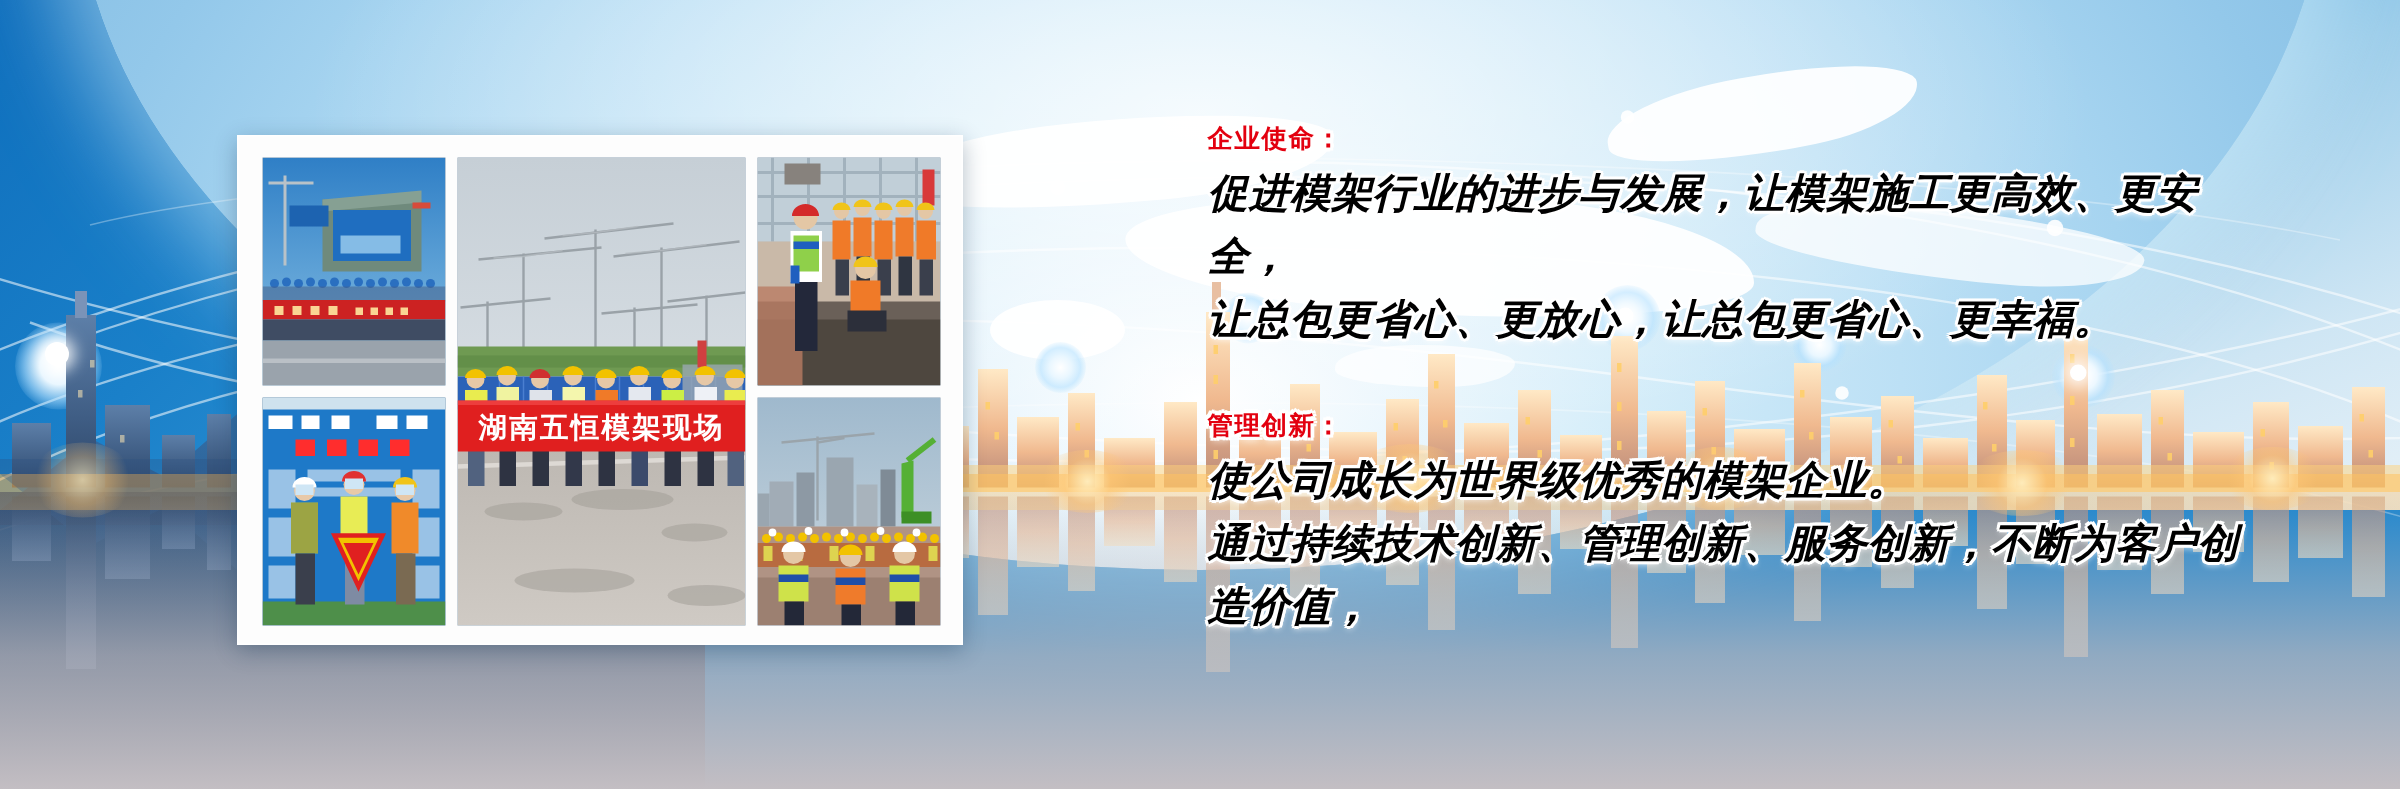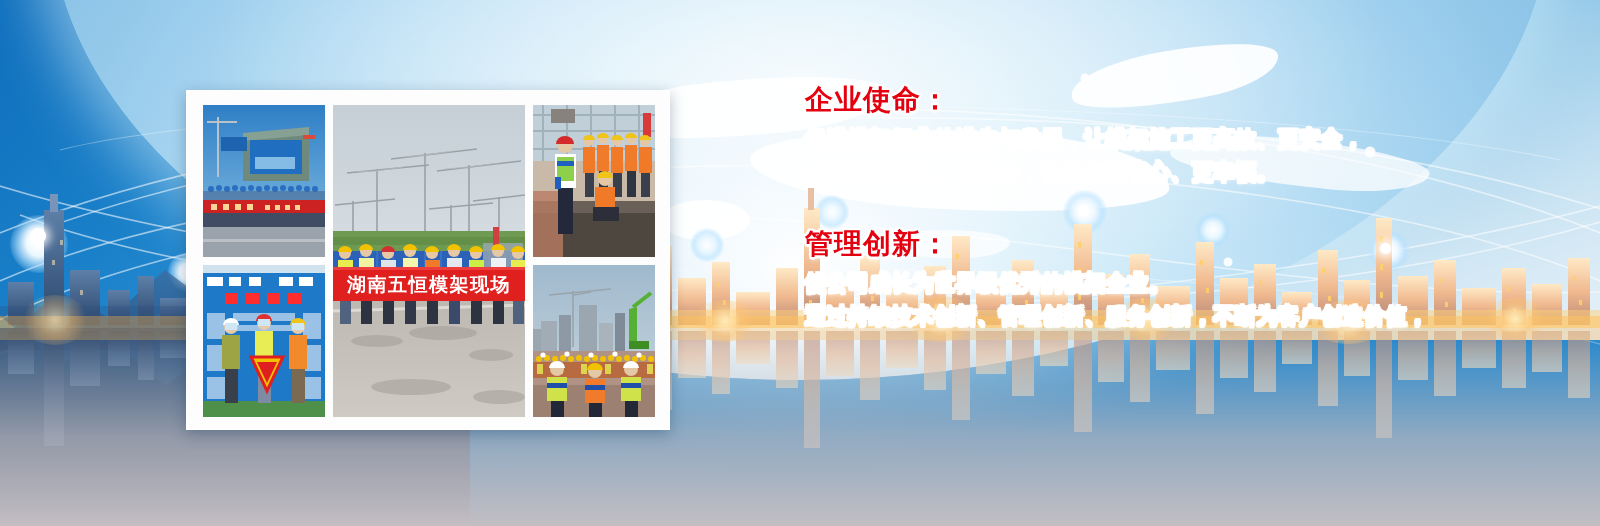--- a/index.html
+++ b/index.html
@@ -34,42 +34,42 @@
   .net{position:absolute;left:0;top:0;width:1600px;height:400px;}
 
   
   .city-wrap{position:absolute;left:0;top:150px;width:1600px;height:376px;overflow:hidden;}
   .glow{position:absolute;border-radius:50%;background:radial-gradient(circle,rgba(255,238,190,.95) 0%,rgba(255,200,120,.5) 38%,rgba(255,180,90,0) 72%);}
   .node{position:absolute;width:11px;height:11px;border-radius:50%;background:#fff;
         box-shadow:0 0 10px 4px rgba(255,255,255,.85);}
   .bignode{position:absolute;border-radius:50%;background:radial-gradient(circle,#ffffff 0%,#eaf7ff 30%,rgba(180,225,255,.6) 55%,rgba(150,210,250,0) 75%);}
 
   
-  .collage{position:absolute;left:186px;top:90px;width:484px;height:340px;
+  .collage{position:absolute;left:158px;top:90px;width:484px;height:340px;
            background:#fdfdfd;padding:0;box-sizing:border-box;
            box-shadow:0 4px 14px rgba(20,50,80,.32);border:1px solid rgba(255,255,255,.9);}
   .collage-inner{position:absolute;left:16px;top:14px;width:452px;height:312px;}
   .ph{position:absolute;overflow:hidden;background:#8fa3b5;}
   .ph-lt{left:0;top:0;width:122px;height:152px;}
   .ph-lb{left:0;top:160px;width:122px;height:152px;}
   .ph-c {left:130px;top:0;width:192px;height:312px;}
   .ph-rt{left:330px;top:0;width:122px;height:152px;}
   .ph-rb{left:330px;top:160px;width:122px;height:152px;}
   .ph img, .ph svg{display:block;}
 
   
   .texts{position:absolute;left:805px;top:82px;width:700px;}
-  .head{font-size:28px;font-weight:bold;color:#e3000f;line-height:1.25;letter-spacing:1px;
+  .head{font-size:17px;font-weight:bold;color:#e3000f;line-height:1.25;letter-spacing:1px;
         text-shadow:-2px -2px 0 #fff,2px -2px 0 #fff,-2px 2px 0 #fff,2px 2px 0 #fff,
                      0 -2.5px 0 #fff,0 2.5px 0 #fff,-2.5px 0 0 #fff,2.5px 0 0 #fff,
                      0 3px 5px rgba(255,255,255,.9);}
-  .line{font-size:21px;font-weight:bold;color:#ffffff;line-height:1.55;letter-spacing:.5px;
+  .line{font-size:27px;font-weight:bold;color:#000000;line-height:1.55;letter-spacing:.5px;
         text-shadow:-1.6px -1.6px 0 #fff,1.6px -1.6px 0 #fff,-1.6px 1.6px 0 #fff,1.6px 1.6px 0 #fff,
                      0 -2px 0 #fff,0 2px 0 #fff,-2px 0 0 #fff,2px 0 0 #fff,
-                     0 2px 4px rgba(255,255,255,.95);}
+                     0 2px 4px rgba(255,255,255,.95);font-style:italic;}
   .blk{margin-bottom:0;}
   .blk .head{margin-bottom:6px;}
   .gap1{height:38px;}
   .gap2{height:42px;}
 </style>
 </head>
 <body>
 
 <div id="stage">
 

